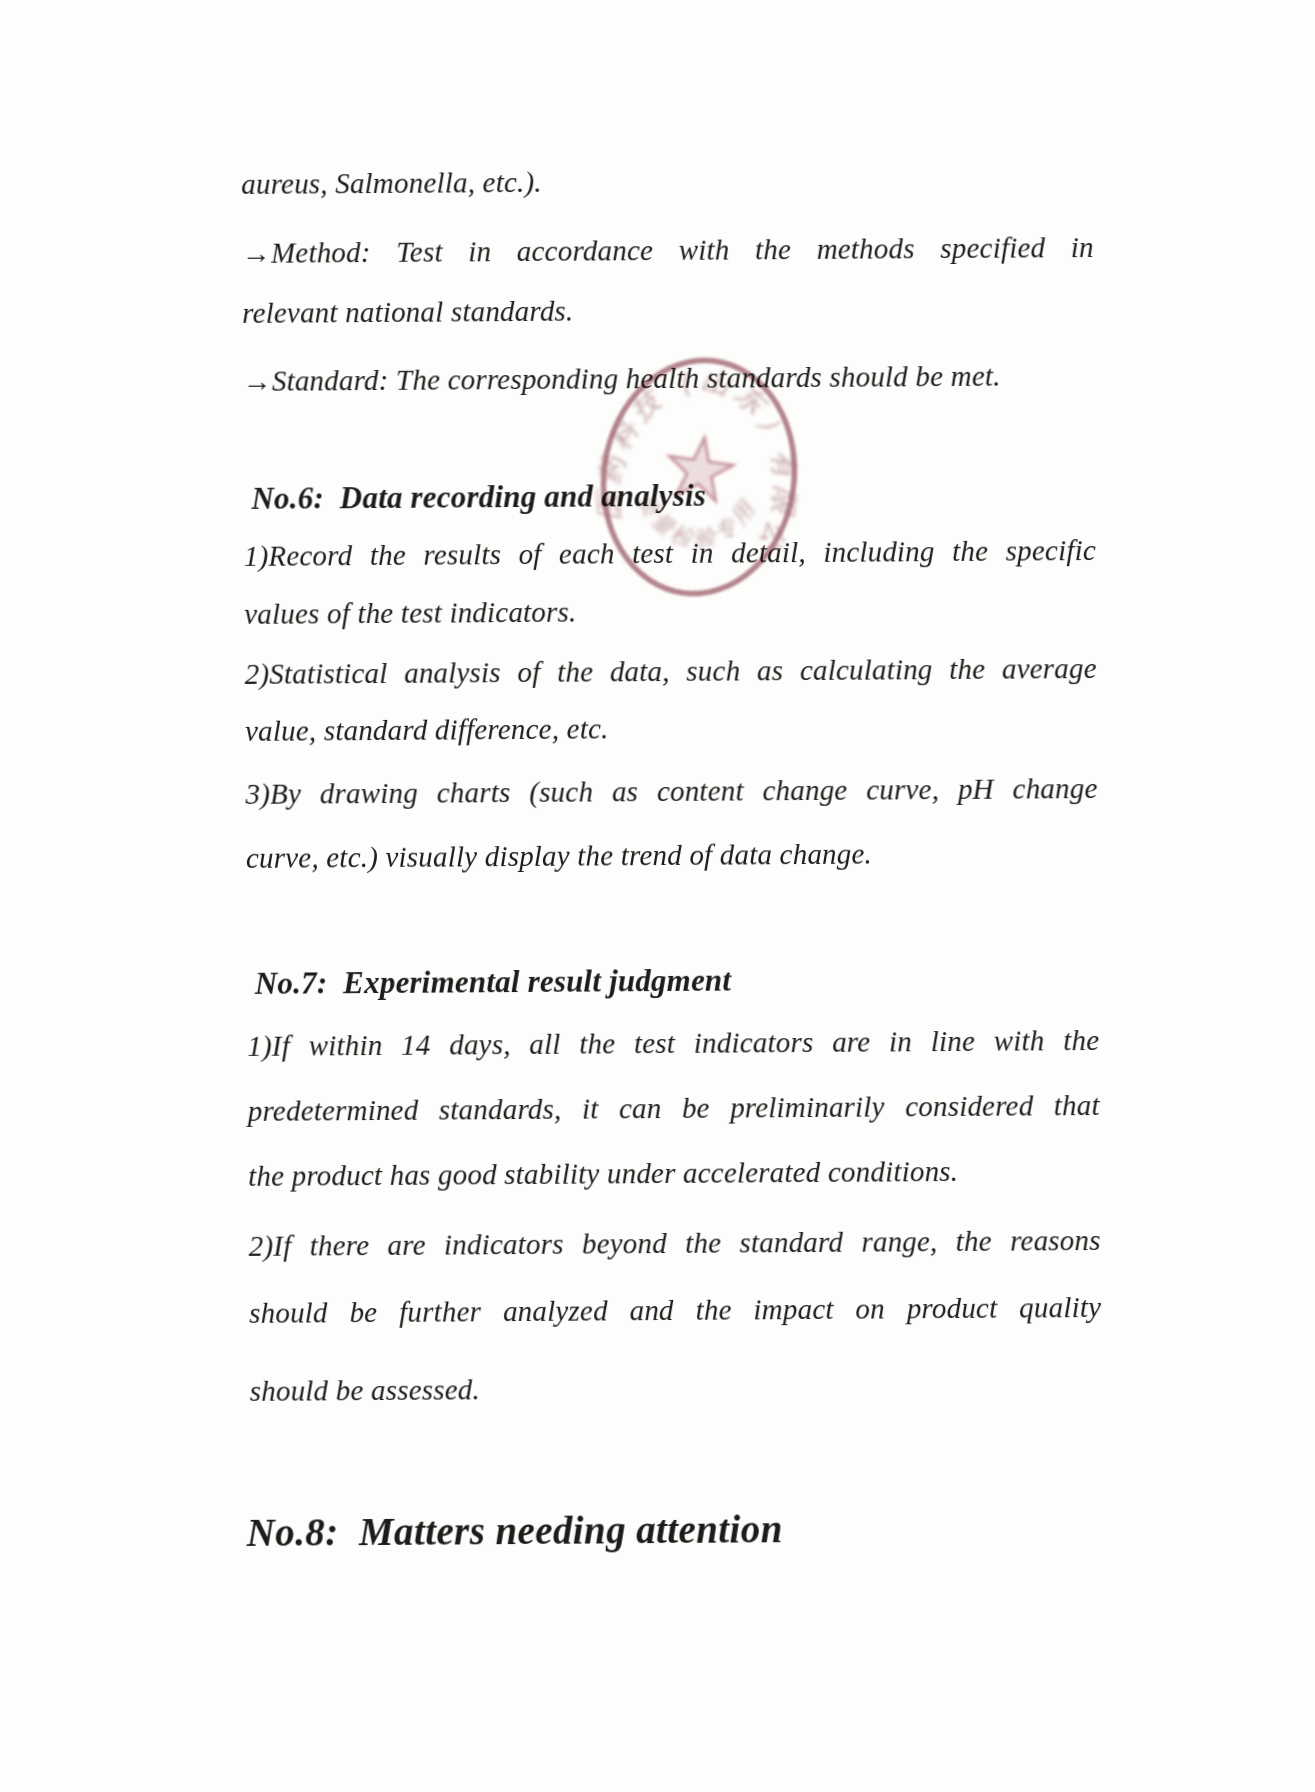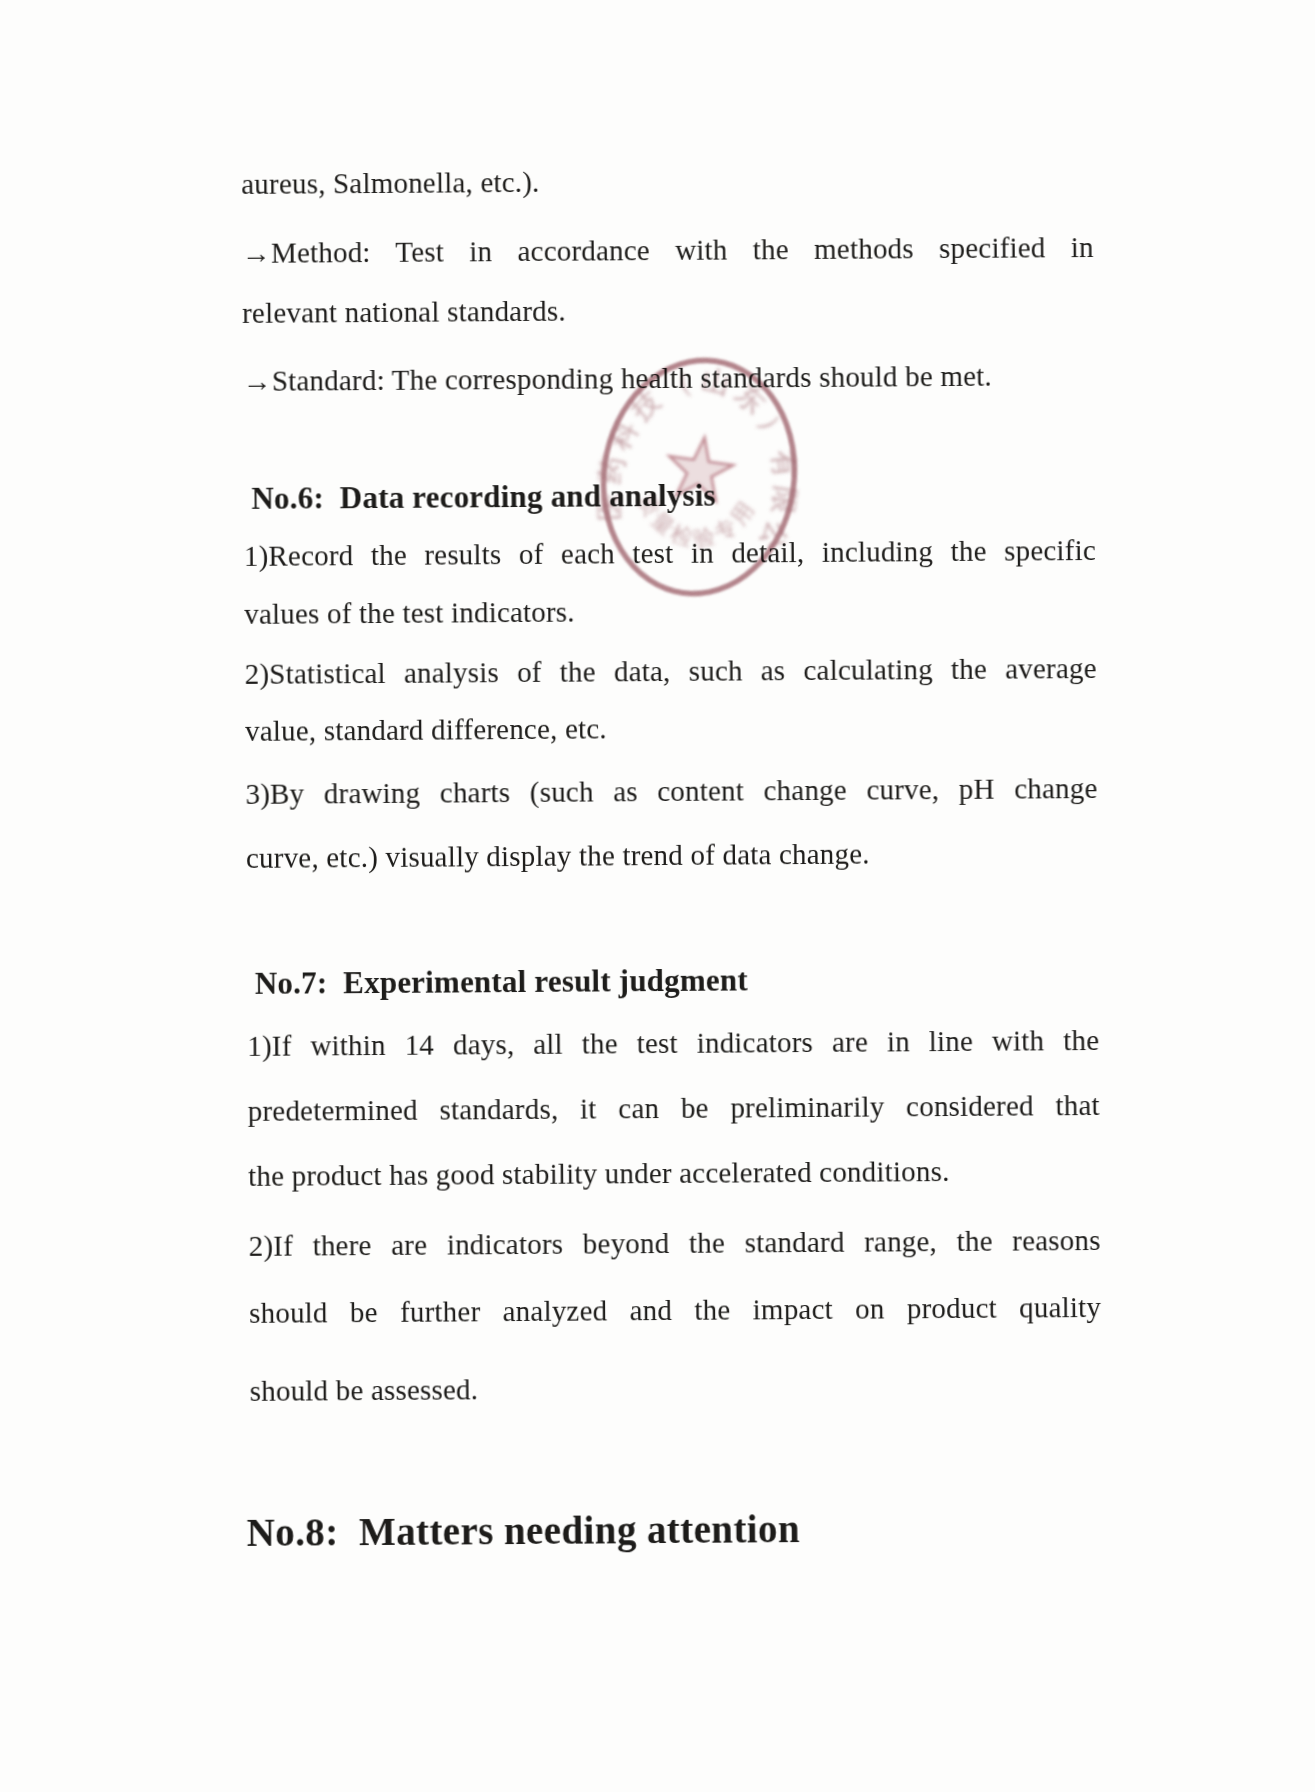--- a/index.html
+++ b/index.html
@@ -1,20 +1,21 @@
 <!DOCTYPE html>
 <html><head>
 <meta charset="utf-8">
 <style>
   html,body{margin:0;padding:0;background:#ffffff;}
   .page{
     position:relative;width:1315px;height:1792px;background:#fdfdfc;
     overflow:hidden;
     font-family:"Liberation Serif","DejaVu Serif",serif;
     color:#1d1c1a;
+    font-style:italic;
   }
   .textlayer{
     position:absolute;left:240px;top:0;width:852px;height:1792px;
     transform:rotate(-0.4deg);transform-origin:850px 0px;
     filter:blur(0.3px);
   }
   .line{
     position:absolute;left:0;font-size:29px;line-height:37px;
     white-space:nowrap;letter-spacing:0.2px;
   }

